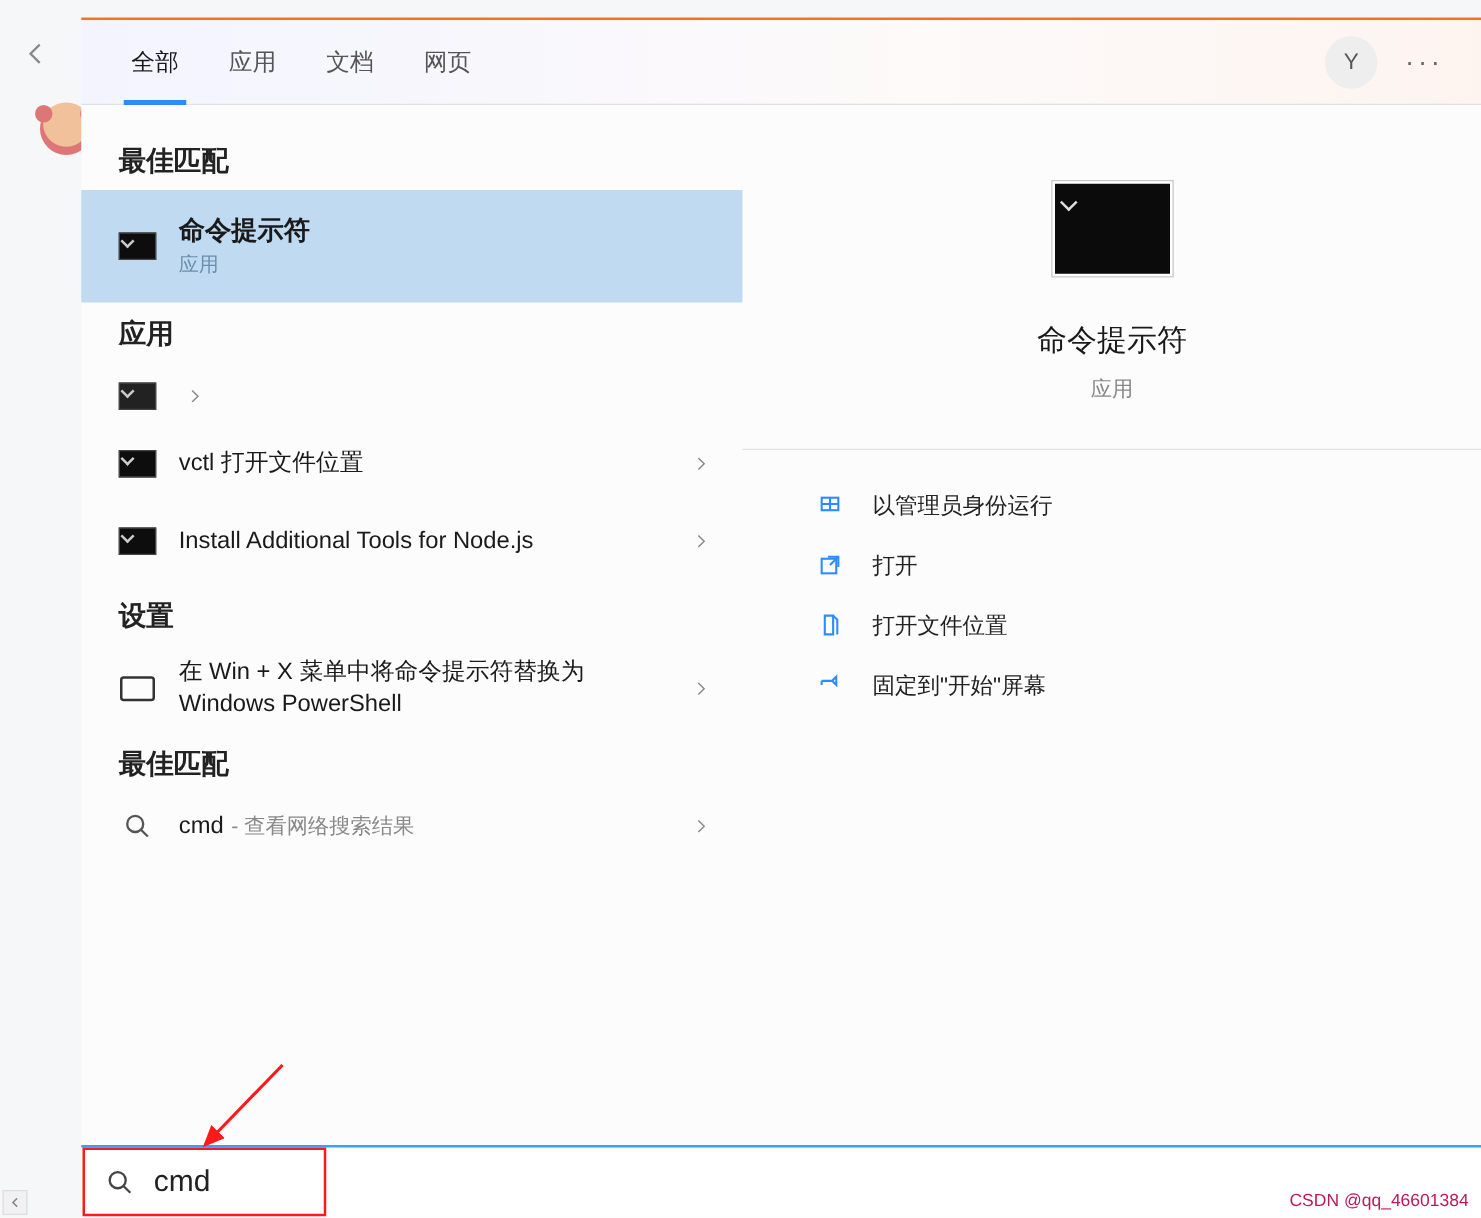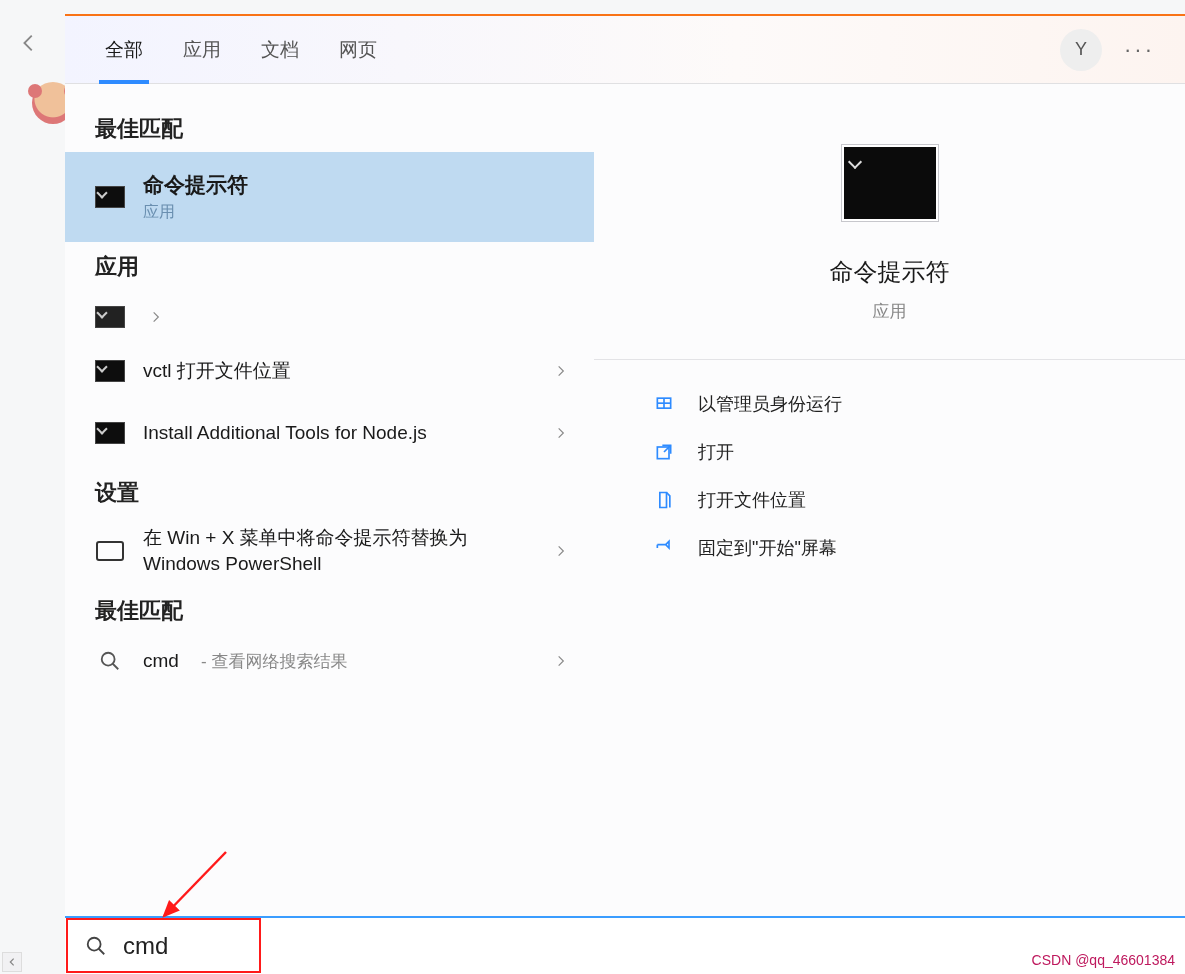--- a/index.html
+++ b/index.html
@@ -96,21 +96,21 @@
   .settings-rect {
     width: 28px; height: 20px; border: 2px solid #333; border-radius: 3px;
   }
   .result-text { flex: 1; }
   .result-title { font-size: 19px; color: #1a1a1a; line-height: 1.35; }
   .result-sub { font-size: 16px; color: #6a8fb0; margin-top: 2px; }
   .result-row .chev {
     color: #888; font-size: 18px; padding: 0 6px;
   }
   .web-row .result-title { font-size: 19px; }
-  .web-desc { color: #888; font-size: 17px; margin-left: 18px; text-align: center; }
+  .web-desc { color: #888; font-size: 17px; margin-left: 2px; text-align: center; }
   
   .preview-icon-wrap {
     width: 98px; height: 78px; border: 1px solid #c7c7cc; background: #fff;
     padding: 2px; position: relative;
   }
   .preview-icon-inner {
     width: 100%; height: 100%; background: #0b0b0b;
   }
   .preview-icon-inner::before {
     content: ""; position: absolute; left: 8px; top: 12px;

